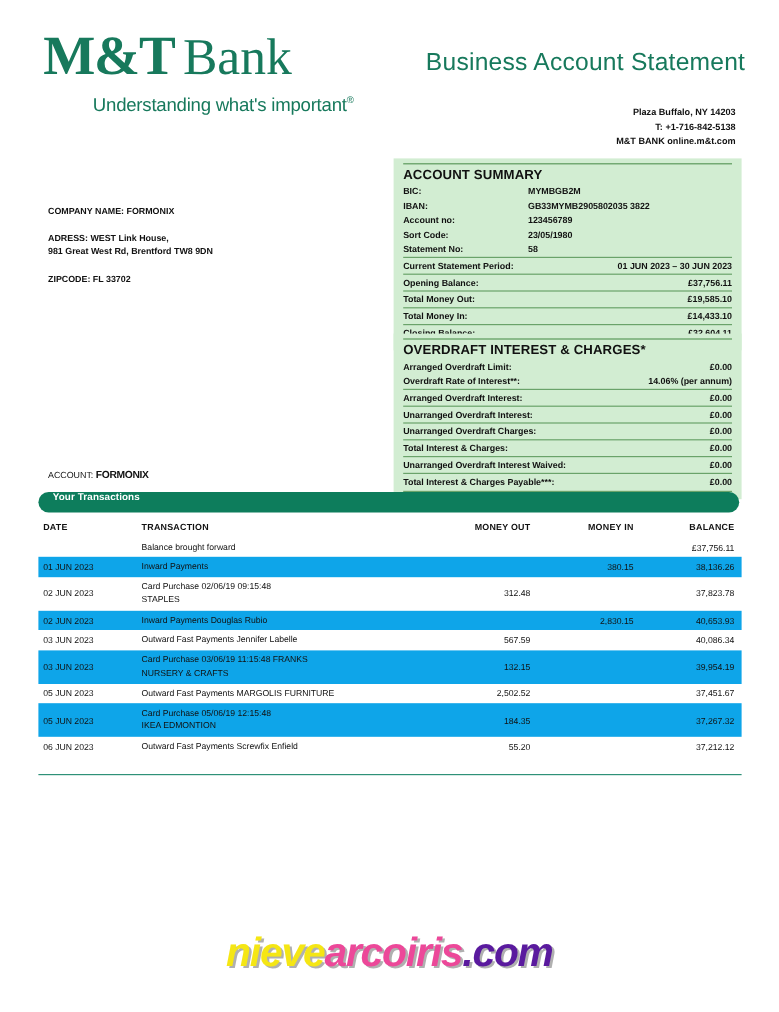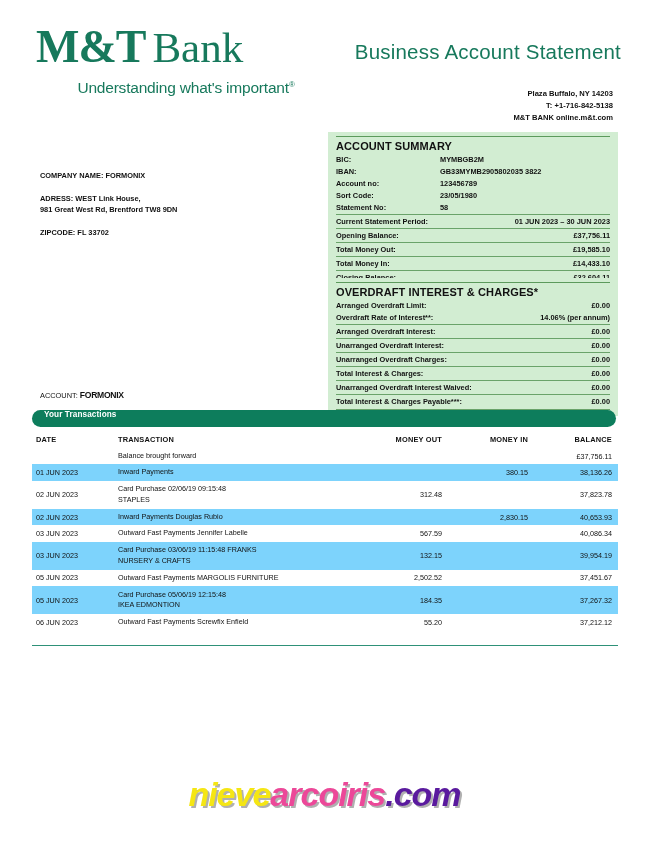--- a/index.html
+++ b/index.html
@@ -115,21 +115,21 @@
   .c-out    { width: 96px; text-align: right; }
   .c-in     { width: 86px; text-align: right; }
   .c-bal    { width: 86px; text-align: right; padding-right: 2px; }
 
   .txn-row {
     display: flex; font-size: 7.2px; color:#111;
     padding: 3px 0 3px 0;
     align-items: center;
     min-height: 15px;
   }
-  .txn-row.shaded { background: #7dd3fc; }
+  .txn-row.shaded { background: #0ea5e9; }
   .txn-row.tall { min-height: 28px; }
   .txn-row .c-desc { line-height: 1.45; }
   .txn-row .sub { display: block; }
 
   .txn-rule { margin-top: 14px; border-top: 1.6px solid #2e9178; width: 586px; }
 
   
   .watermark {
     position: absolute; left: 0; right: 0; top: 775px;
     text-align: center;

